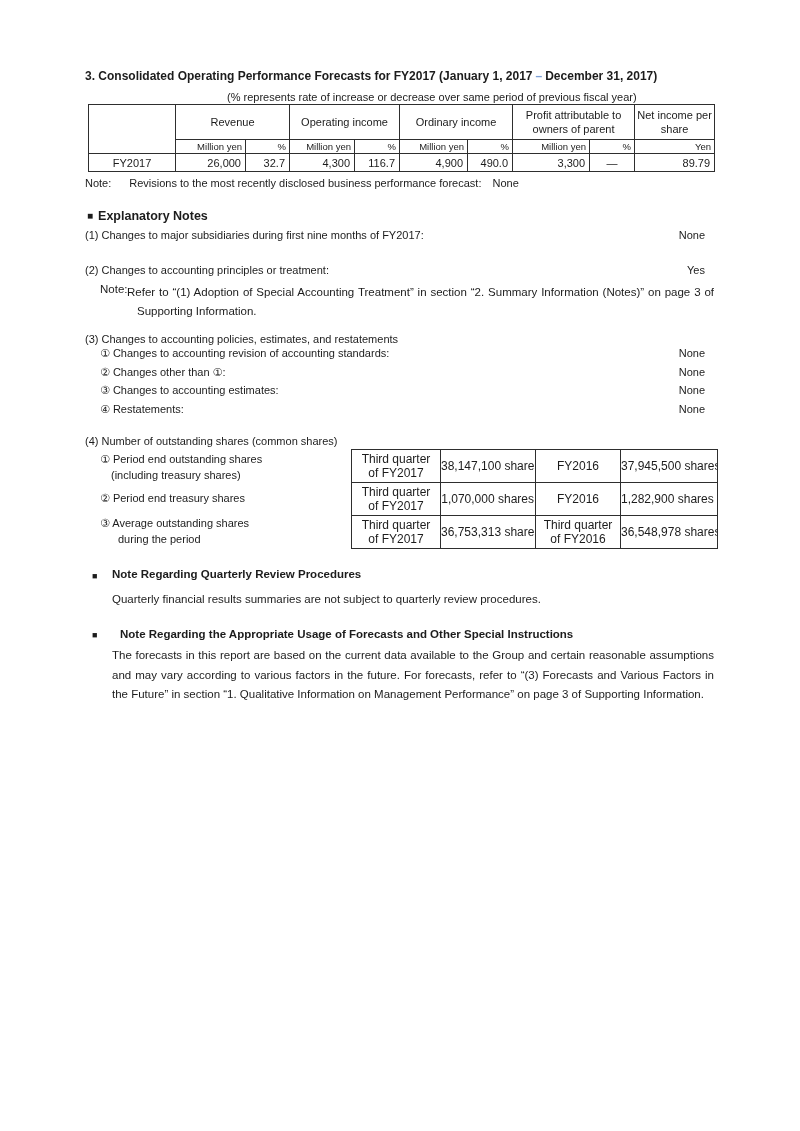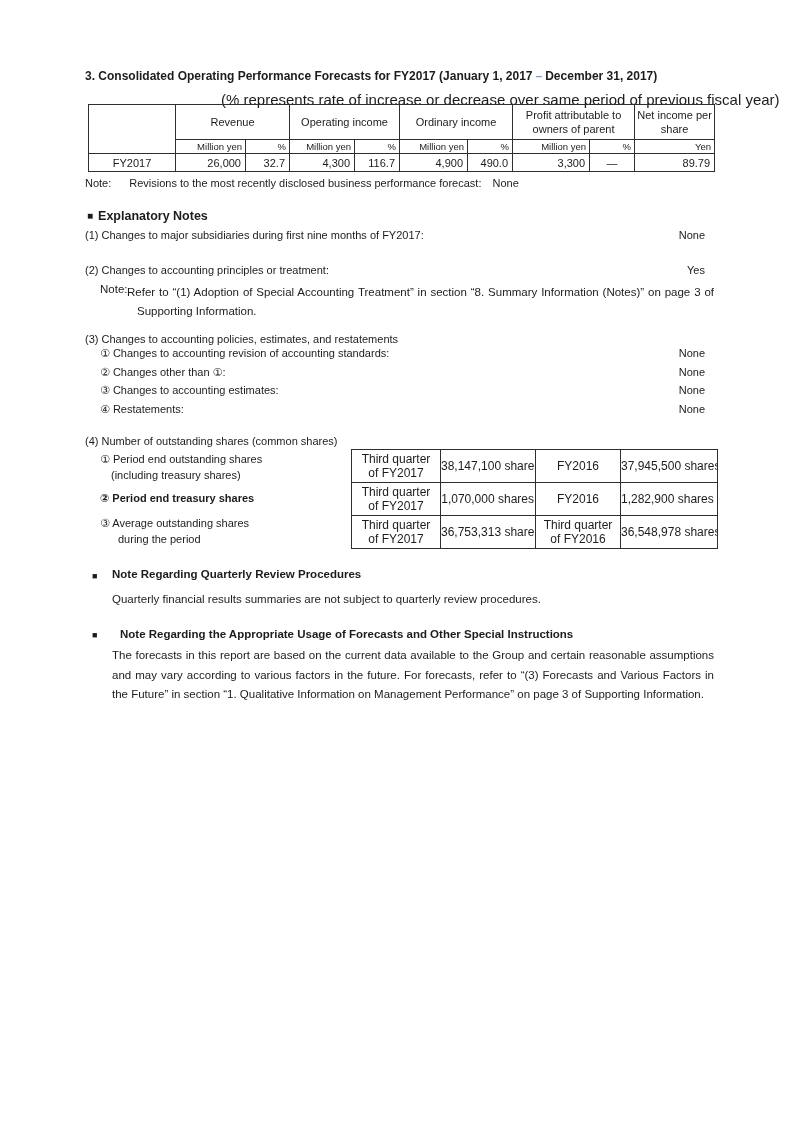--- a/index.html
+++ b/index.html
@@ -9,21 +9,21 @@
     background:#ffffff;
     font-family:"Liberation Sans","DejaVu Sans",sans-serif;
     color:#1c1c1c;
     overflow:hidden;
   }
   .abs{position:absolute;}
 
   
   .doc-title{left:85px;top:69px;font-size:12px;font-weight:bold;white-space:nowrap;}
   .doc-title .dash{color:#7da0d6;padding:0 3px;}
-  .table-caption{left:221px;top:91px;font-size:15px;white-space:nowrap;}
+  .table-caption{left:227px;top:91px;font-size:11px;white-space:nowrap;}
 
   
   table{border-collapse:collapse;table-layout:fixed;}
   .forecast{left:88px;top:104px;width:626px;}
   .forecast td{border:1px solid #2e2e2e;overflow:hidden;}
   .forecast .grp td{height:34px;font-size:11px;text-align:center;vertical-align:middle;line-height:14px;padding:0 2px;}
   .forecast .units td{height:12px;font-size:9.5px;text-align:right;padding:0 3px 1px 0;line-height:11px;}
   .forecast .vals td{height:17px;font-size:11px;text-align:right;padding:0 4px 0 0;}
   .forecast .vals td.rowlabel{text-align:center;padding:0;}
   .forecast .vals td.center{text-align:center;padding:0;}
@@ -46,21 +46,21 @@
   .kv-3a{left:100px;top:347px;width:605px;}
   .kv-3b{left:100px;top:366px;width:605px;}
   .kv-3c{left:100px;top:384px;width:605px;}
   .kv-3d{left:100px;top:403px;width:605px;}
   .item4-heading{left:85px;top:435px;font-size:11px;white-space:nowrap;}
 
   
   .share-label{font-size:11px;white-space:nowrap;}
   .sl-1a{left:100px;top:453px;}
   .sl-1b{left:111px;top:469px;}
-  .sl-2{left:100px;top:492px;font-weight:bold;}
+  .sl-2{left:100px;top:492px;}
   .sl-3a{left:100px;top:517px;}
   .sl-3b{left:118px;top:533px;}
   .shares-table{left:351px;top:449px;width:366px;font-size:12px;}
   .shares-table td{border:1px solid #2e2e2e;height:32px;vertical-align:middle;line-height:14px;overflow:hidden;}
   .shares-table td.c1,.shares-table td.c3{text-align:center;padding:0 4px;}
   .shares-table td.c2{text-align:right;padding:0 1px 0 0;white-space:nowrap;}
   .shares-table td.c4{text-align:right;padding:0 4px 0 0;white-space:nowrap;}
 
   
   .sq-bullet{font-size:9px;color:#1c1c1c;}
@@ -143,21 +143,21 @@
     <span>None</span>
   </div>
 
   <div class="abs kv kv-2">
     <span>(2) Changes to accounting principles or treatment:</span>
     <span>Yes</span>
   </div>
 
   <div class="abs note2">
     <span class="n2-label">Note:</span>
-    <div class="n2-text">Refer to “(1) Adoption of Special Accounting Treatment” in section “8. Summary Information (Notes)” on page 3 of Supporting Information.</div>
+    <div class="n2-text">Refer to “(1) Adoption of Special Accounting Treatment” in section “2. Summary Information (Notes)” on page 3 of Supporting Information.</div>
   </div>
 
   <div class="abs item3-heading">(3) Changes to accounting policies, estimates, and restatements</div>
   <div class="abs kv kv-3a">
     <span>① Changes to accounting revision of accounting standards:</span>
     <span>None</span>
   </div>
   <div class="abs kv kv-3b">
     <span>② Changes other than ①:</span>
     <span>None</span>

